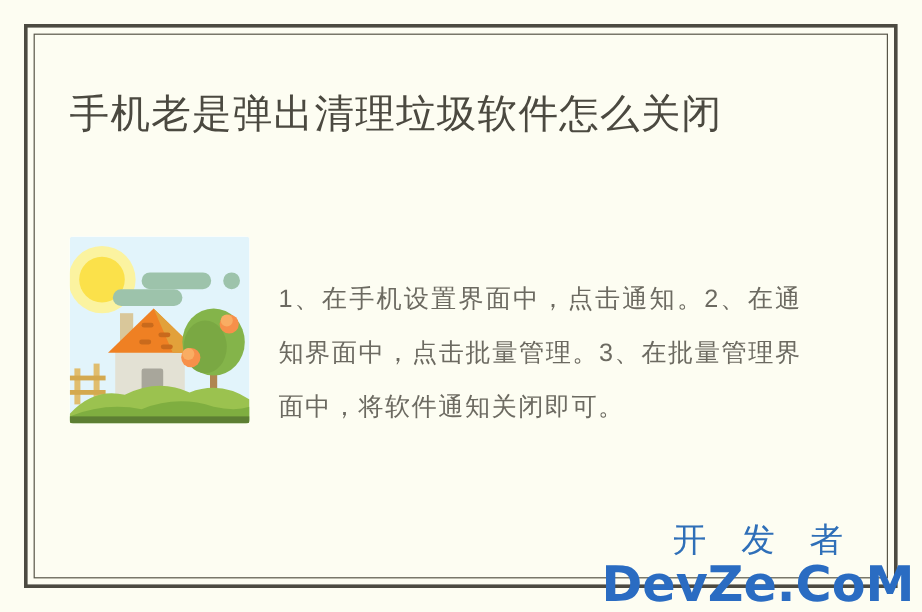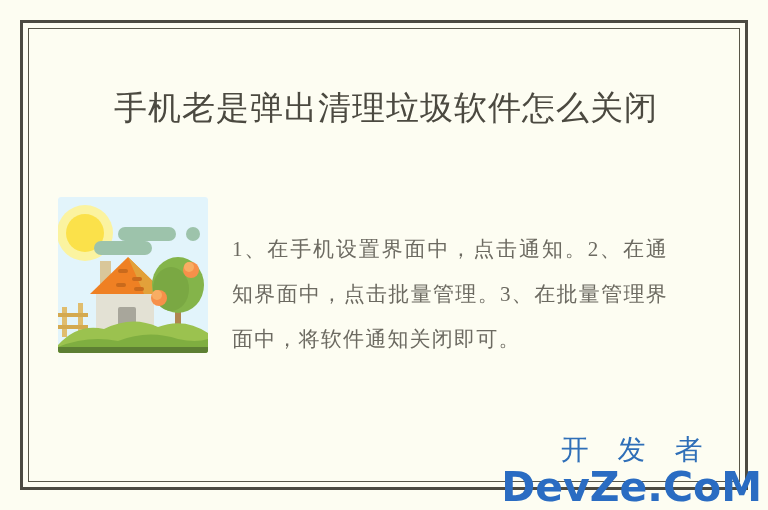--- a/index.html
+++ b/index.html
@@ -37,29 +37,28 @@
     width: 712px;
     height: 454px;
     border: 1px solid #585648;
     box-sizing: border-box;
   }
 
   
   .title {
     position: absolute;
     left: 58px;
-    top: 62px;
+    top: 49px;
     width: 600px;
     font-size: 33px;
     line-height: 48px;
     letter-spacing: 1px;
     color: #4b4940;
     font-family: "DejaVu Sans", "Liberation Sans", sans-serif;
     font-weight: 400;
-    text-align: right;
   }
 
   
   .article {
     position: absolute;
     left: 58px;
     top: 197px;
     width: 610px;
   }
 
@@ -77,21 +76,21 @@
 
   .body-text {
     position: absolute;
     left: 174px;
     top: 9px;
     width: 436px;
     font-size: 21px;
     line-height: 45px;
     letter-spacing: 1.2px;
     color: #6c6a61;
-    font-family: Liberation Serif, serif;
+    font-family: Liberation Sans, sans-serif;
     text-align: justify;
     text-justify: inter-character;
   }
 
   
   .watermark {
     position: absolute;
     right: 6px;
     bottom: 2px;
     text-align: center;

